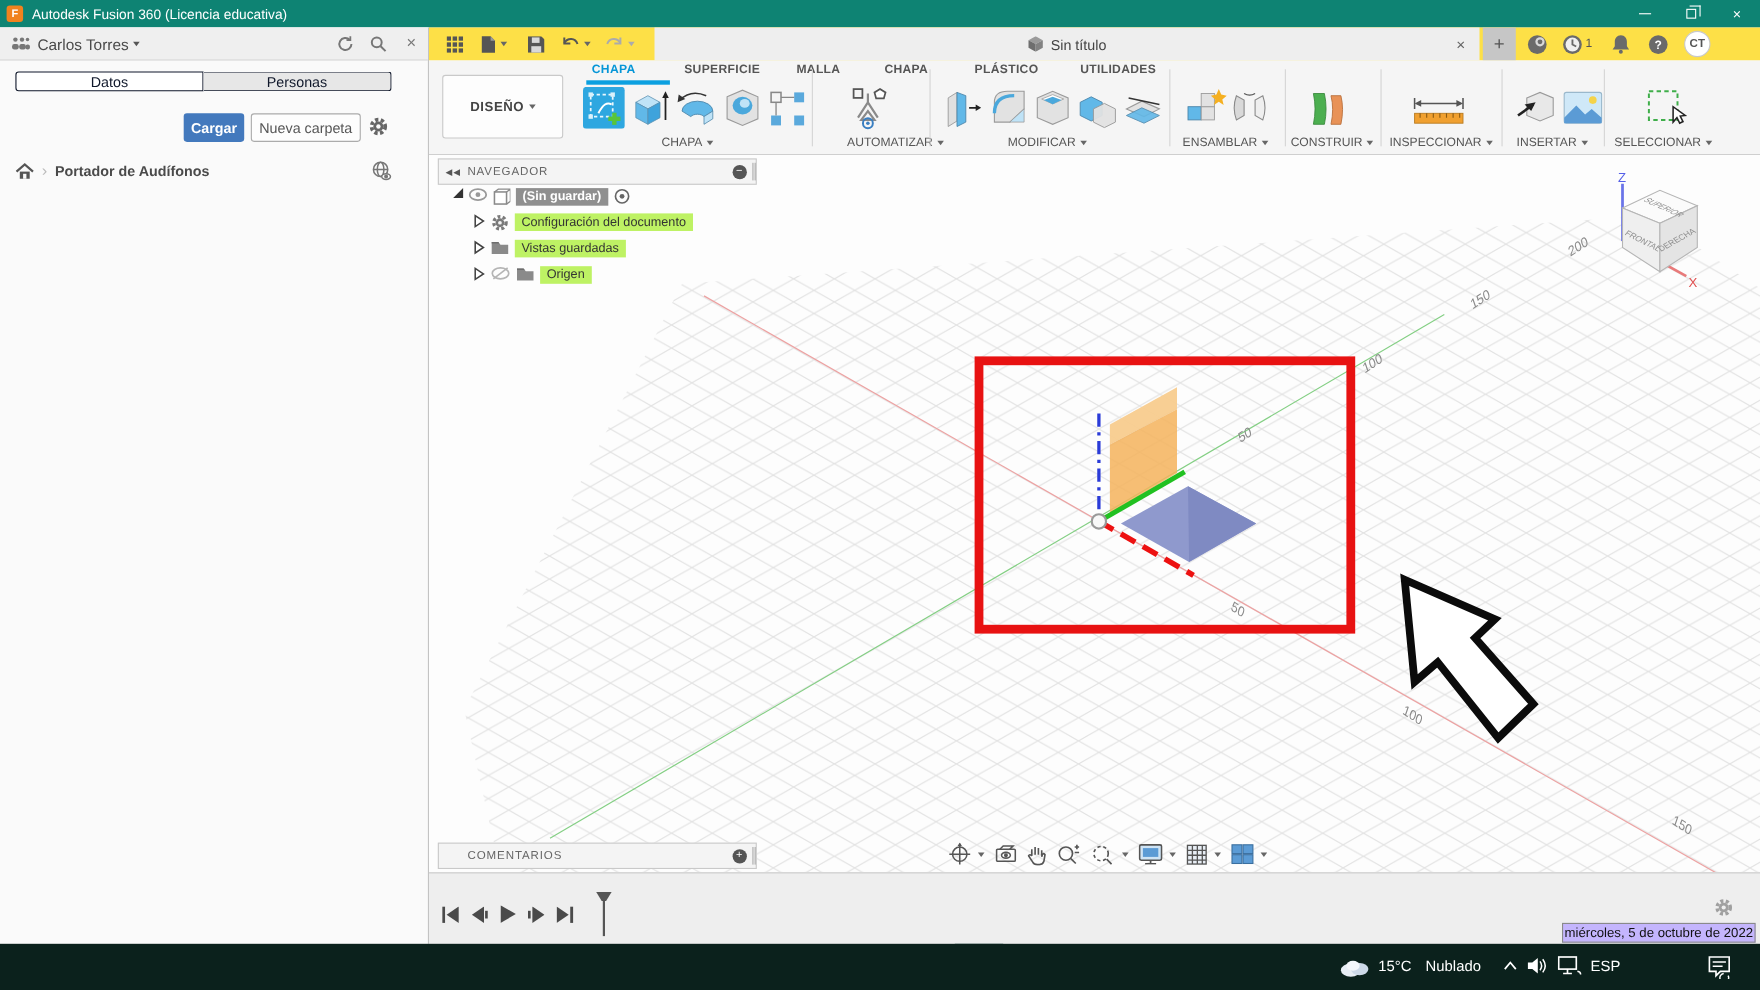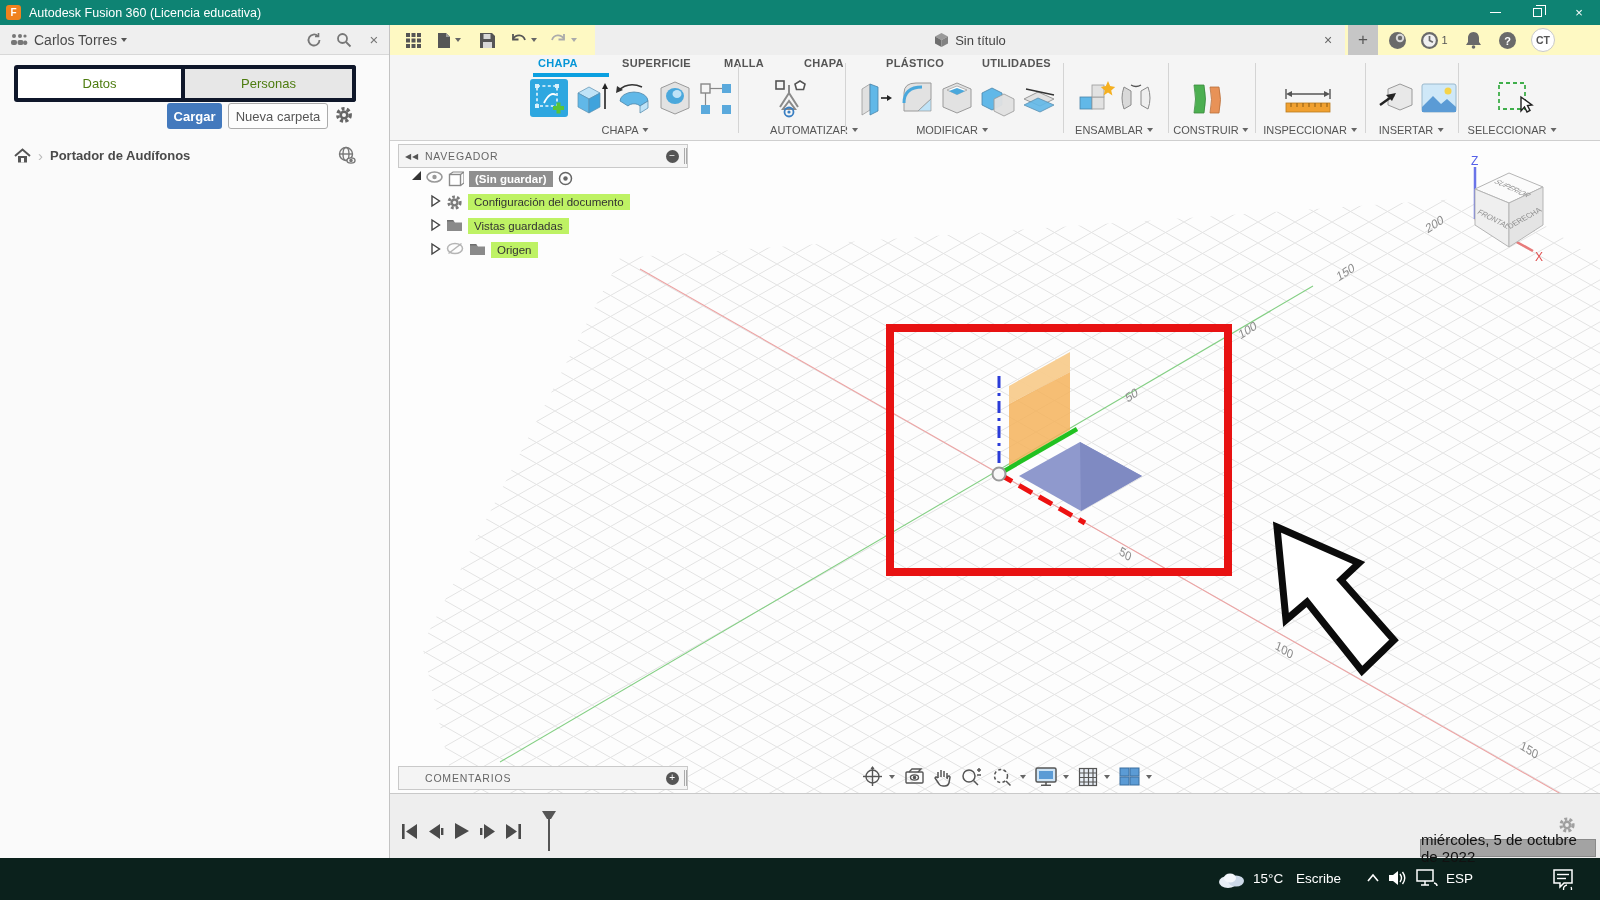--- a/index.html
+++ b/index.html
@@ -14,27 +14,27 @@
   .wbtn{width:42px;height:25px;display:flex;align-items:center;justify-content:center}
   .mini{width:11px;height:1.5px;background:#fff}
   .rest{width:9px;height:9px;border:1.2px solid #fff;position:relative}
   .rest:before{content:"";position:absolute;left:2px;top:-4px;width:9px;height:9px;border:1.2px solid #fff;border-bottom:none;border-left:none}
   .xg{font-size:13px;color:#fff}
   
   #leftpanel{left:0;top:25px;width:390px;height:833px;background:#fafafa;border-right:1px solid #c3c3c3}
   #phead{left:0;top:0;width:389px;height:30px;background:#efefef;border-bottom:1px solid #d8d8d8;display:flex;align-items:center}
   #pname{font-size:14px;color:#4a4a4a;margin-left:6px}
   .pico{color:#777;display:flex;align-items:center;justify-content:center}
-  .seg{height:37px;border:4px solid #0f172a;font-size:13px;color:#4d7c0f;display:flex;align-items:center;justify-content:center}
+  .seg{height:18px;border:1px solid #0f172a;font-size:13px;color:#0f172a;display:flex;align-items:center;justify-content:center}
   #btn-cargar{background:#4379bd;color:#fff;font-size:13px;font-weight:bold;border-radius:3px;display:flex;align-items:center;justify-content:center}
   #btn-nueva{background:#fdfdfd;border:1px solid #ababab;border-radius:3px;color:#555;font-size:13px;display:flex;align-items:center;justify-content:center}
   #crumbtxt{font-size:13px;font-weight:bold;color:#4a4a4a}
   #emptytxt{font-size:13px;color:#9e9e9e;text-align:center;line-height:1.35}
   
-  #topbar{left:390px;top:25px;width:1210px;height:30px;background:#fef9c3}
+  #topbar{left:390px;top:25px;width:1210px;height:30px;background:#fde047}
   .tico{position:absolute;top:0;height:30px;display:flex;align-items:center;justify-content:center;color:#555}
   #doctab{left:205px;top:0;width:750px;height:30px;background:#eeeeee;display:flex;align-items:center;justify-content:center;font-size:13px;color:#444;gap:6px}
   #plusbtn{left:958px;top:0;width:30px;height:30px;background:#c6c6c6;color:#555;font-size:17px;display:flex;align-items:center;justify-content:center}
   .avatar{width:24px;height:24px;border-radius:50%;background:#fff;border:1px solid #c9c9c9;color:#555;font-size:10.5px;font-weight:bold;display:flex;align-items:center;justify-content:center}
   .badge1{font-size:11px;color:#555;margin-left:2px}
   
   #ribbon{left:390px;top:55px;width:1210px;height:86px;background:#f5f5f5;border-bottom:1px solid #cfcfcf}
   #designbtn{left:12px;top:13px;width:110px;height:58px;background:#fdfdfd;border:1px solid #c9c9c9;border-radius:3px;display:flex;align-items:center;justify-content:center;font-size:12px;font-weight:bold;color:#444;letter-spacing:.5px}
   .rtab{position:absolute;top:2px;height:15px;font-size:11px;font-weight:bold;color:#555;letter-spacing:.3px}
   .rtab.on{color:#0696d7}
@@ -49,21 +49,21 @@
   .circbtn{width:13px;height:13px;border-radius:50%;background:#555;color:#fff;font-size:10px;line-height:12px;text-align:center}
   .handle{width:3px;height:16px;border-left:1px solid #aaa;border-right:1px solid #aaa;margin-left:5px}
   .trow{position:absolute;display:flex;align-items:flex-start;gap:5px;height:19px}
   .chip{font-size:11.5px;padding:2px 6px;background:#bef264;color:#333;white-space:nowrap}
   .chip.sel{background:#8f8f8f;color:#fff;font-weight:bold}
   .exp{width:0;height:0;border-bottom:9px solid #333;border-left:9px solid transparent}
   .vnbtn{display:flex;align-items:center;gap:2px;color:#555}
   
   #timeline{left:390px;top:793px;width:1210px;height:65px;background:#eeeeee;border-top:1px solid #c9c9c9}
   
-  #tooltip{left:1420px;top:839px;width:176px;height:18px;background:#a3a3a3;border:1px solid #8a8a8a;font-size:15px;color:#111;display:flex;align-items:center;justify-content:center;z-index:50}
+  #tooltip{left:1420px;top:839px;width:176px;height:18px;background:#c4b5fd;border:1px solid #8a8a8a;font-size:12px;color:#111;display:flex;align-items:center;justify-content:center;z-index:50}
   
   #taskbar{left:0;top:858px;width:1600px;height:42px;background:#0b211c;display:flex;align-items:center;z-index:40}
   #searchbox{position:absolute;left:48px;top:858px;width:332px;height:42px;background:#fff;display:flex;align-items:center;overflow:hidden}
   #searchtext{font-size:14.5px;color:#3a3a3a;margin-left:10px;white-space:nowrap}
   .tbcell{position:absolute;top:858px;width:44px;height:42px;display:flex;align-items:center;justify-content:center}
   .uline{position:absolute;top:897px;width:18px;height:2px;background:#3fb6a4}
   .tbtext{color:#fff;font-size:13.5px}
   #clockbox{position:absolute;left:1477px;top:858px;width:64px;height:42px;background:rgba(255,255,255,.10);color:#fff;font-size:11.5px;text-align:center;display:flex;flex-direction:column;justify-content:center;line-height:1.3}
 </style>
 </head>
@@ -230,20 +230,24 @@
           <circle cx="9.5" cy="9.5" r="8.5" fill="#6a6a6a"></circle>
           <text x="9.5" y="13.5" text-anchor="middle" font-size="11" font-weight="bold" fill="#fff" font-family="Liberation Sans,sans-serif">?</text>
         </svg>
     </span>
     <span class="tico" style="left:1136px;width:34px">
       <span class="avatar">CT</span>
     </span>
   </div>
 
   <div id="ribbon" class="abs">
+    <div id="designbtn" class="abs">
+      <span>DISEÑO</span>
+        <span class="crt"></span>
+    </div>
     <span class="rtab on" style="left:148px">CHAPA</span>
     <span class="rtab" style="left:232px">SUPERFICIE</span>
     <span class="rtab" style="left:334px">MALLA</span>
     <span class="rtab" style="left:414px">CHAPA</span>
     <span class="rtab" style="left:496px">PLÁSTICO</span>
     <span class="rtab" style="left:592px">UTILIDADES</span>
     <div id="tabbar-underline" class="abs"></div>
 
     <span class="ricon" style="left:140px">
       <svg width="38" height="38" viewBox="0 0 38 38">
@@ -807,21 +811,21 @@
   <div class="uline" style="left:691px"></div>
   <div class="uline" style="left:835px"></div>
   <div class="uline" style="left:868px;width:44px;background:#6fd6c6"></div>
 
   <svg class="abs" style="left:1216px;top:869px;z-index:41" width="30" height="20" viewBox="0 0 30 20">
       <ellipse cx="12" cy="13" rx="9" ry="6" fill="#e8eef5"></ellipse>
       <ellipse cx="20" cy="12" rx="8" ry="5.5" fill="#cdd9e8"></ellipse>
       <ellipse cx="14" cy="9" rx="6" ry="4.5" fill="#f4f7fb"></ellipse>
     </svg>
   <span class="abs tbtext" style="left:1253px;top:871px;z-index:41">15°C</span>
-  <span class="abs tbtext" style="left:1296px;top:871px;z-index:41">Escribe</span>
+  <span class="abs tbtext" style="left:1296px;top:871px;z-index:41">Nublado</span>
   <svg class="abs" style="left:1366px;top:873px;z-index:41" width="14" height="10" viewBox="0 0 14 10">
       <polyline points="2,8 7,2 12,8" fill="none" stroke="#fff" stroke-width="1.6"></polyline>
     </svg>
   <svg class="abs" style="left:1388px;top:869px;z-index:41" width="20" height="18" viewBox="0 0 20 18">
       <polygon points="1,6 5,6 10,2 10,16 5,12 1,12" fill="#fff"></polygon>
       <path d="M12 5 q3 4 0 8 M14.5 3 q4.5 6 0 12" fill="none" stroke="#fff" stroke-width="1.4"></path>
     </svg>
   <svg class="abs" style="left:1416px;top:869px;z-index:41" width="22" height="18" viewBox="0 0 22 18">
       <rect x="1" y="1" width="16" height="11" fill="none" stroke="#fff" stroke-width="1.5"></rect>
       <line x1="5" y1="16" x2="13" y2="16" stroke="#fff" stroke-width="1.5"></line>

